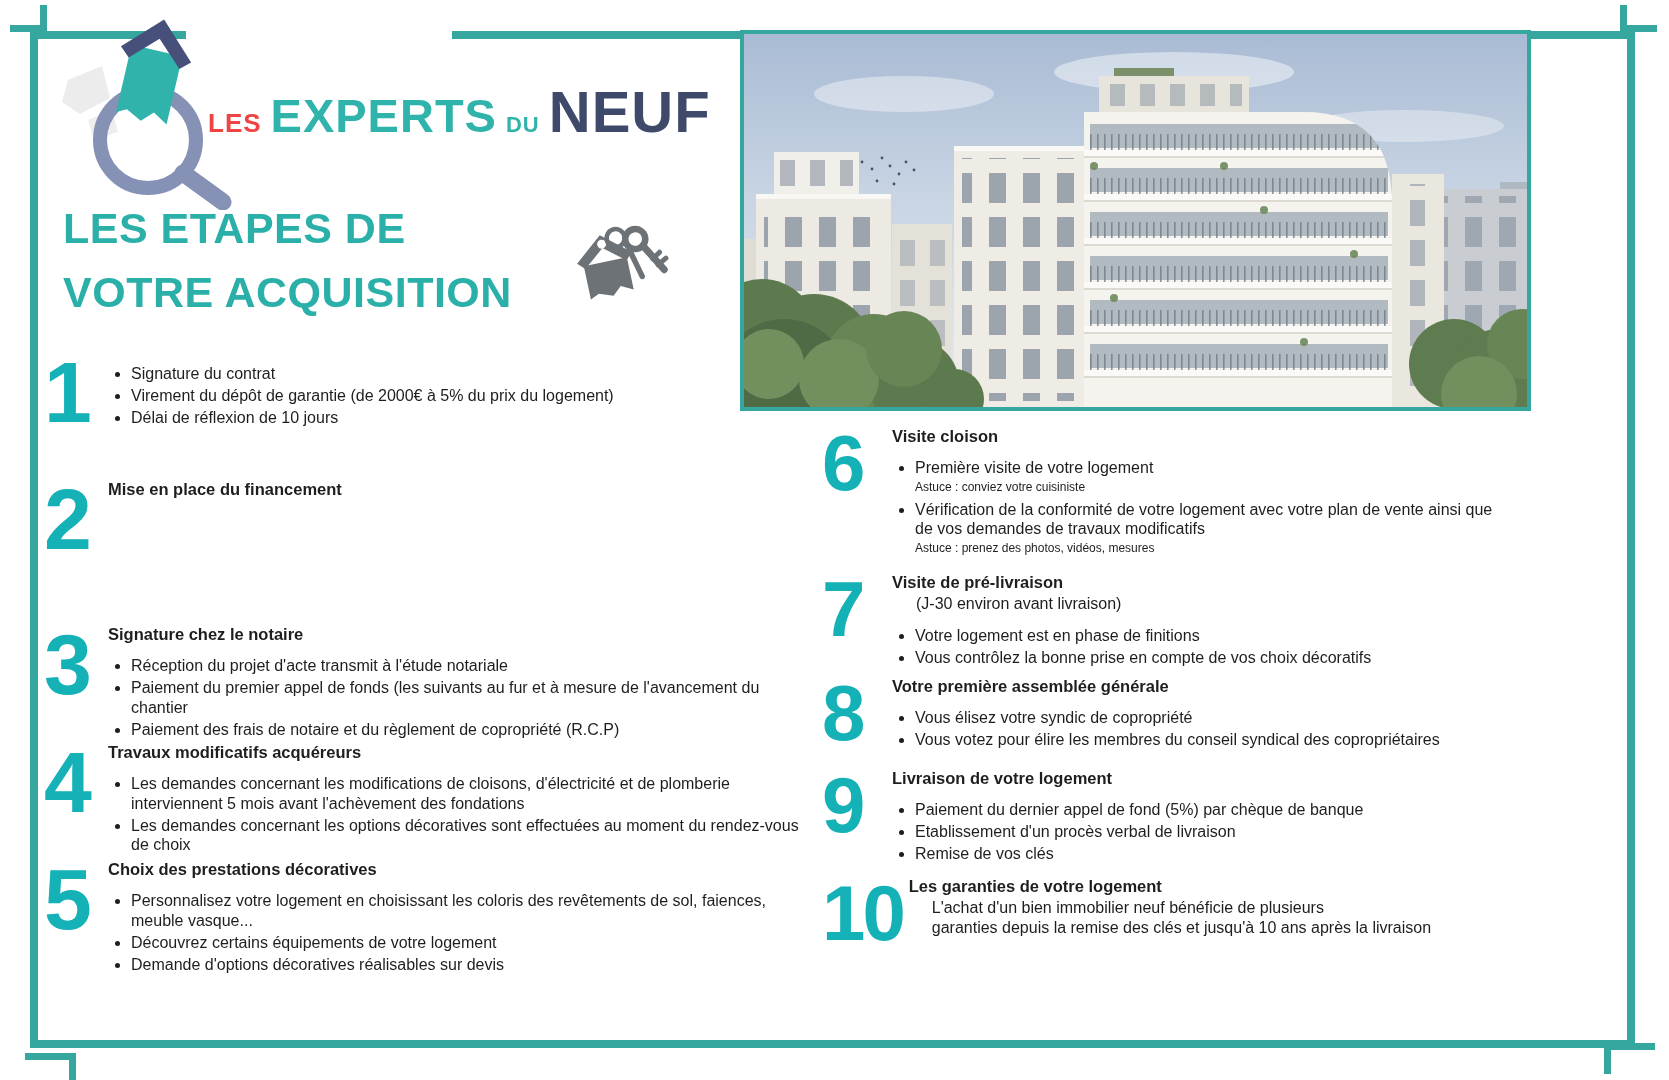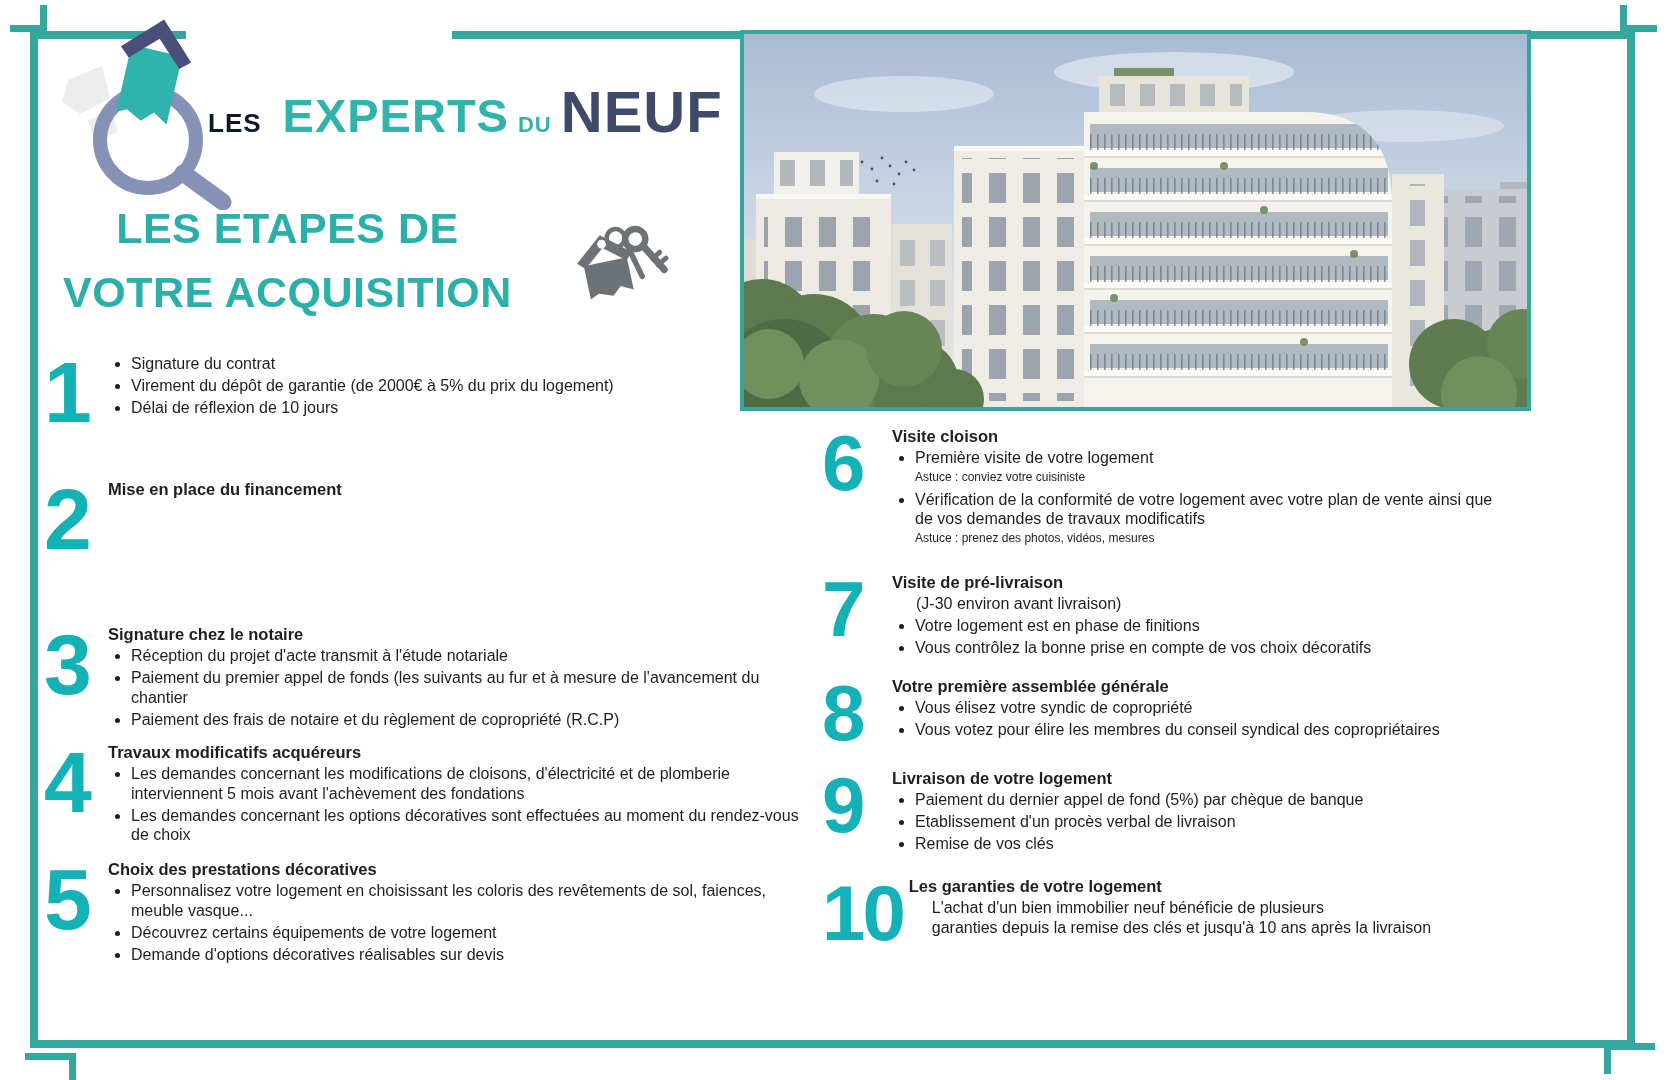--- a/index.html
+++ b/index.html
@@ -17,44 +17,44 @@
   .corner{position:absolute;z-index:5;}
   .c-tl{left:10px;top:5px;width:30px;height:20px;border-right:7px solid var(--teal);border-bottom:7px solid var(--teal);}
   .c-tr{right:12px;top:5px;width:30px;height:20px;border-left:7px solid var(--teal);border-bottom:7px solid var(--teal);}
   .c-bl{left:25px;top:1053px;width:44px;height:24px;border-right:7px solid var(--teal);border-top:7px solid var(--teal);}
   .c-br{right:14px;bottom:6px;width:44px;height:24px;border-left:7px solid var(--teal);border-top:7px solid var(--teal);}
   
   .logo-patch{position:absolute;left:186px;top:24px;width:266px;height:24px;background:#fff;z-index:2;}
   .logo{position:absolute;left:60px;top:2px;z-index:3;}
   .logo svg{display:block;}
   .logo-text{position:absolute;left:208px;top:78px;display:flex;align-items:baseline;z-index:4;white-space:nowrap;}
-  .logo-les{font-size:26px;font-weight:700;color:#0f172a;letter-spacing:1px;}
-  .logo-experts{font-size:47px;font-weight:800;color:var(--logo-teal);margin-left:21px;letter-spacing:1px;}
+  .logo-les{font-size:26px;font-weight:700;color:#ef4444;letter-spacing:1px;}
+  .logo-experts{font-size:47px;font-weight:800;color:var(--logo-teal);margin-left:9px;letter-spacing:1px;}
   .logo-du{font-size:22px;font-weight:800;color:var(--logo-teal);margin-left:9px;letter-spacing:1px;}
   .logo-neuf{font-size:58px;font-weight:800;color:var(--navy);margin-left:9px;letter-spacing:1px;}
   
   .title{position:absolute;left:63px;top:196px;z-index:4;color:var(--title);
-         font-size:43px;font-weight:800;line-height:64px;letter-spacing:.5px;text-align:center;}
+         font-size:43px;font-weight:800;line-height:64px;letter-spacing:.5px;}
   .key-icon{position:absolute;left:558px;top:220px;z-index:4;}
   
   .photo{position:absolute;left:740px;top:30px;width:791px;height:381px;z-index:3;
          border:4px solid var(--teal);box-sizing:border-box;background:#cfd9e6;}
   .photo svg{display:block;width:783px;height:373px;}
   
   .col{position:absolute;top:0;z-index:4;}
   #col-left{left:44px;width:782px;}
   #col-right{left:822px;width:720px;}
   .step{position:absolute;display:flex;width:100%;align-items:flex-start;}
   .step-number{flex:0 0 56px;font-size:86px;line-height:72px;font-weight:800;
                color:var(--num);letter-spacing:-3px;margin-top:4px;}
   #col-right .step-number{flex:0 0 64px;font-size:78px;line-height:66px;text-align:left;}
   .step-content{padding-left:8px;max-width:700px;}
   #col-right .step-content{padding-left:6px;max-width:616px;}
   .step-heading{font-size:16.5px;font-weight:700;line-height:20px;margin-bottom:2px;}
-  .step-bullets{margin:2px 0 0;padding-left:23px;}
+  .step-bullets{margin:12px 0 0;padding-left:23px;}
   .step-bullets li{font-size:16px;line-height:19.5px;margin-bottom:2.5px;}
   .bullet-note{font-size:12px;line-height:19.5px;}
   .step-intro{font-size:16px;line-height:19.5px;padding-left:24px;}
   .step-line{font-size:16px;line-height:19.5px;padding-left:23px;}
   .step-1{top:352px}.step-2{top:479px}.step-3{top:624px}.step-4{top:742px}.step-5{top:859px}
   .step-6{top:426px}.step-7{top:572px}.step-8{top:676px}.step-9{top:768px}.step-10{top:876px}
 </style>
 </head>
 <body>
 

